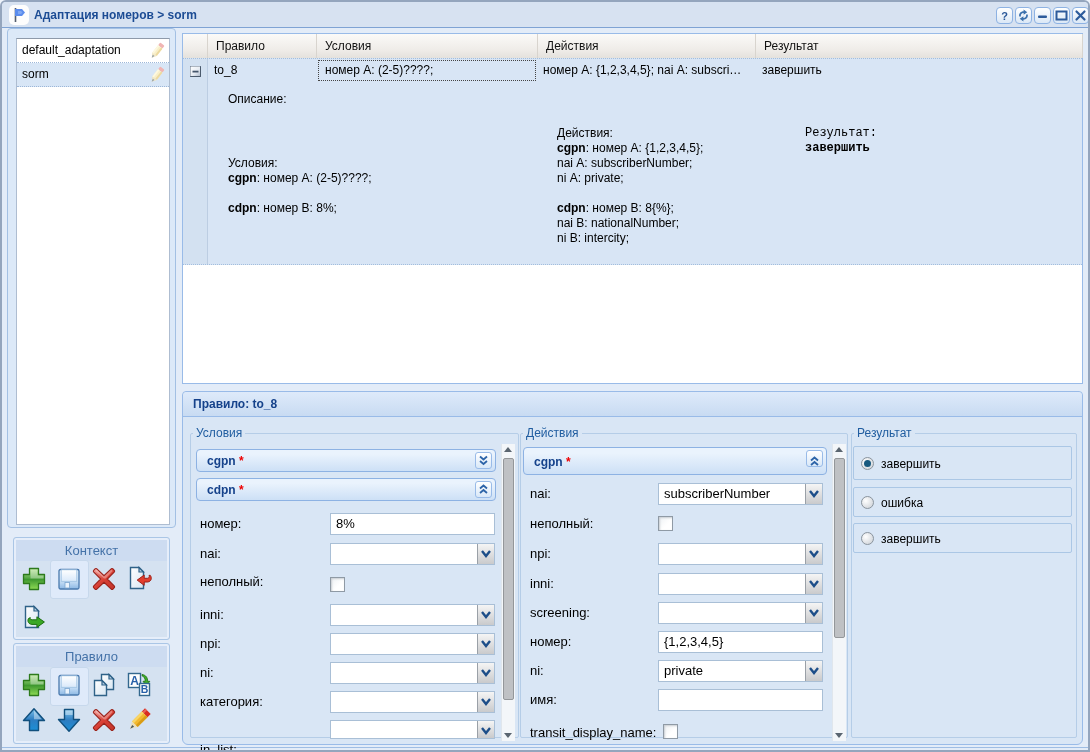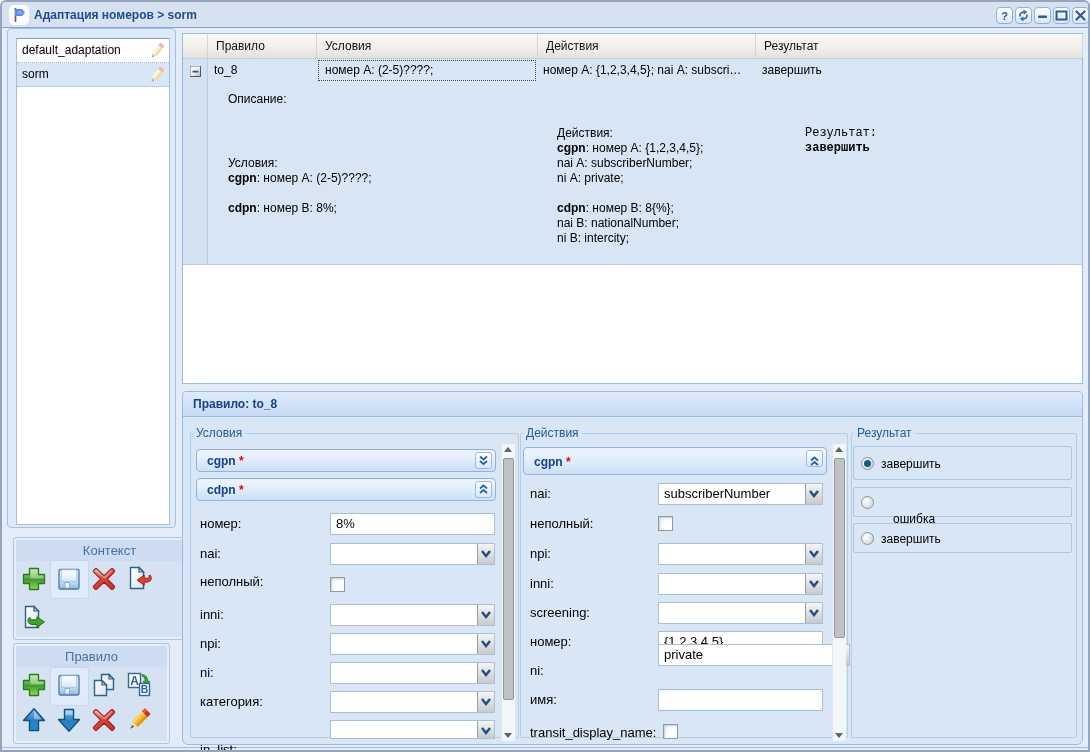--- a/index.html
+++ b/index.html
@@ -110,21 +110,21 @@
               <rect x="6.2" y="3.8" width="1.8" height="9.2" fill="#fdf8e0"></rect>
               <rect x="10" y="3.8" width="1.8" height="9.2" fill="#ecd9a0"></rect>
               <path d="M6.2 13 L11.8 13 L9 17.5 Z" fill="#f0e6c2"></path>
               <path d="M8 14.6 L10 14.6 L9 17.5 Z" fill="#8d99a5"></path>
             </g>
           </svg>
         </div>
     </div>
   </div>
 
-  <div class="abs toolbox" style="top:535px;height:101px;padding-left:36px;">
+  <div class="abs toolbox" style="top:535px;height:101px;">
     <div class="hd">Контекст</div>
     <div class="savebox" style="left:36px;top:22px;"></div>
     <div class="ic" style="left:7px;top:28px;" id="ctx-add"><svg width="26" height="26" viewBox="0 0 26 26">
           <defs>
             <linearGradient id="ggr2" x1="0" y1="0" x2="0" y2="1">
               <stop offset="0" stop-color="#b7e394"></stop>
               <stop offset="0.45" stop-color="#57a944"></stop>
               <stop offset="0.52" stop-color="#3f9830"></stop>
               <stop offset="1" stop-color="#8fdc55"></stop>
             </linearGradient>
@@ -405,21 +405,21 @@
         <div class="tx"></div>
         <div class="btn">
           <svg width="12" height="10" viewBox="0 0 12 10">
             <path d="M2 2 L6 7 L10 2" fill="none" stroke="#1d4e89" stroke-width="2.4"></path>
           </svg>
         </div>
       </div>
     <div class="flabel" style="left:347px;top:239px;">номер:</div>
     <div class="tinput" style="left:475px;top:239px;width:165px;">{1,2,3,4,5}</div>
     <div class="flabel" style="left:347px;top:268px;">ni:</div>
-    <div class="combo" style="left:475px;top:252px;width:192px;">
+    <div class="combo" style="left:475px;top:268px;width:165px;">
         <div class="tx">private</div>
         <div class="btn">
           <svg width="12" height="10" viewBox="0 0 12 10">
             <path d="M2 2 L6 7 L10 2" fill="none" stroke="#1d4e89" stroke-width="2.4"></path>
           </svg>
         </div>
       </div>
     <div class="flabel" style="left:347px;top:297px;">имя:</div>
     <div class="tinput" style="left:475px;top:297px;width:165px;"></div>
     <div class="flabel" style="left:347px;top:330px;">transit_display_name:</div>
@@ -429,21 +429,21 @@
       <div class="vthumb" style="top:14px;height:180px;"></div>
       <div class="sarr" style="bottom:3px;border-top:5px solid #5a6570;"></div>
     </div>
 
     <div class="radiobox" style="left:670px;top:54px;height:34px;">
         <div class="radio sel" style="top:10px;"></div>
         <div class="rlabel" style="top:10px;">завершить</div>
       </div>
     <div class="radiobox" style="left:670px;top:95px;height:30px;">
         <div class="radio" style="top:8px;"></div>
-        <div class="rlabel" style="top:24px;margin-left:12px;">ошибка</div>
+        <div class="rlabel" style="top:8px;">ошибка</div>
       </div>
     <div class="radiobox" style="left:670px;top:131px;height:30px;">
         <div class="radio" style="top:8px;"></div>
         <div class="rlabel" style="top:8px;">завершить</div>
       </div>
   </div>
 </div>
 <svg width="0" height="0" style="position:absolute;">
 <defs>
 <linearGradient id="ggreen" x1="0" y1="0" x2="0" y2="1">

